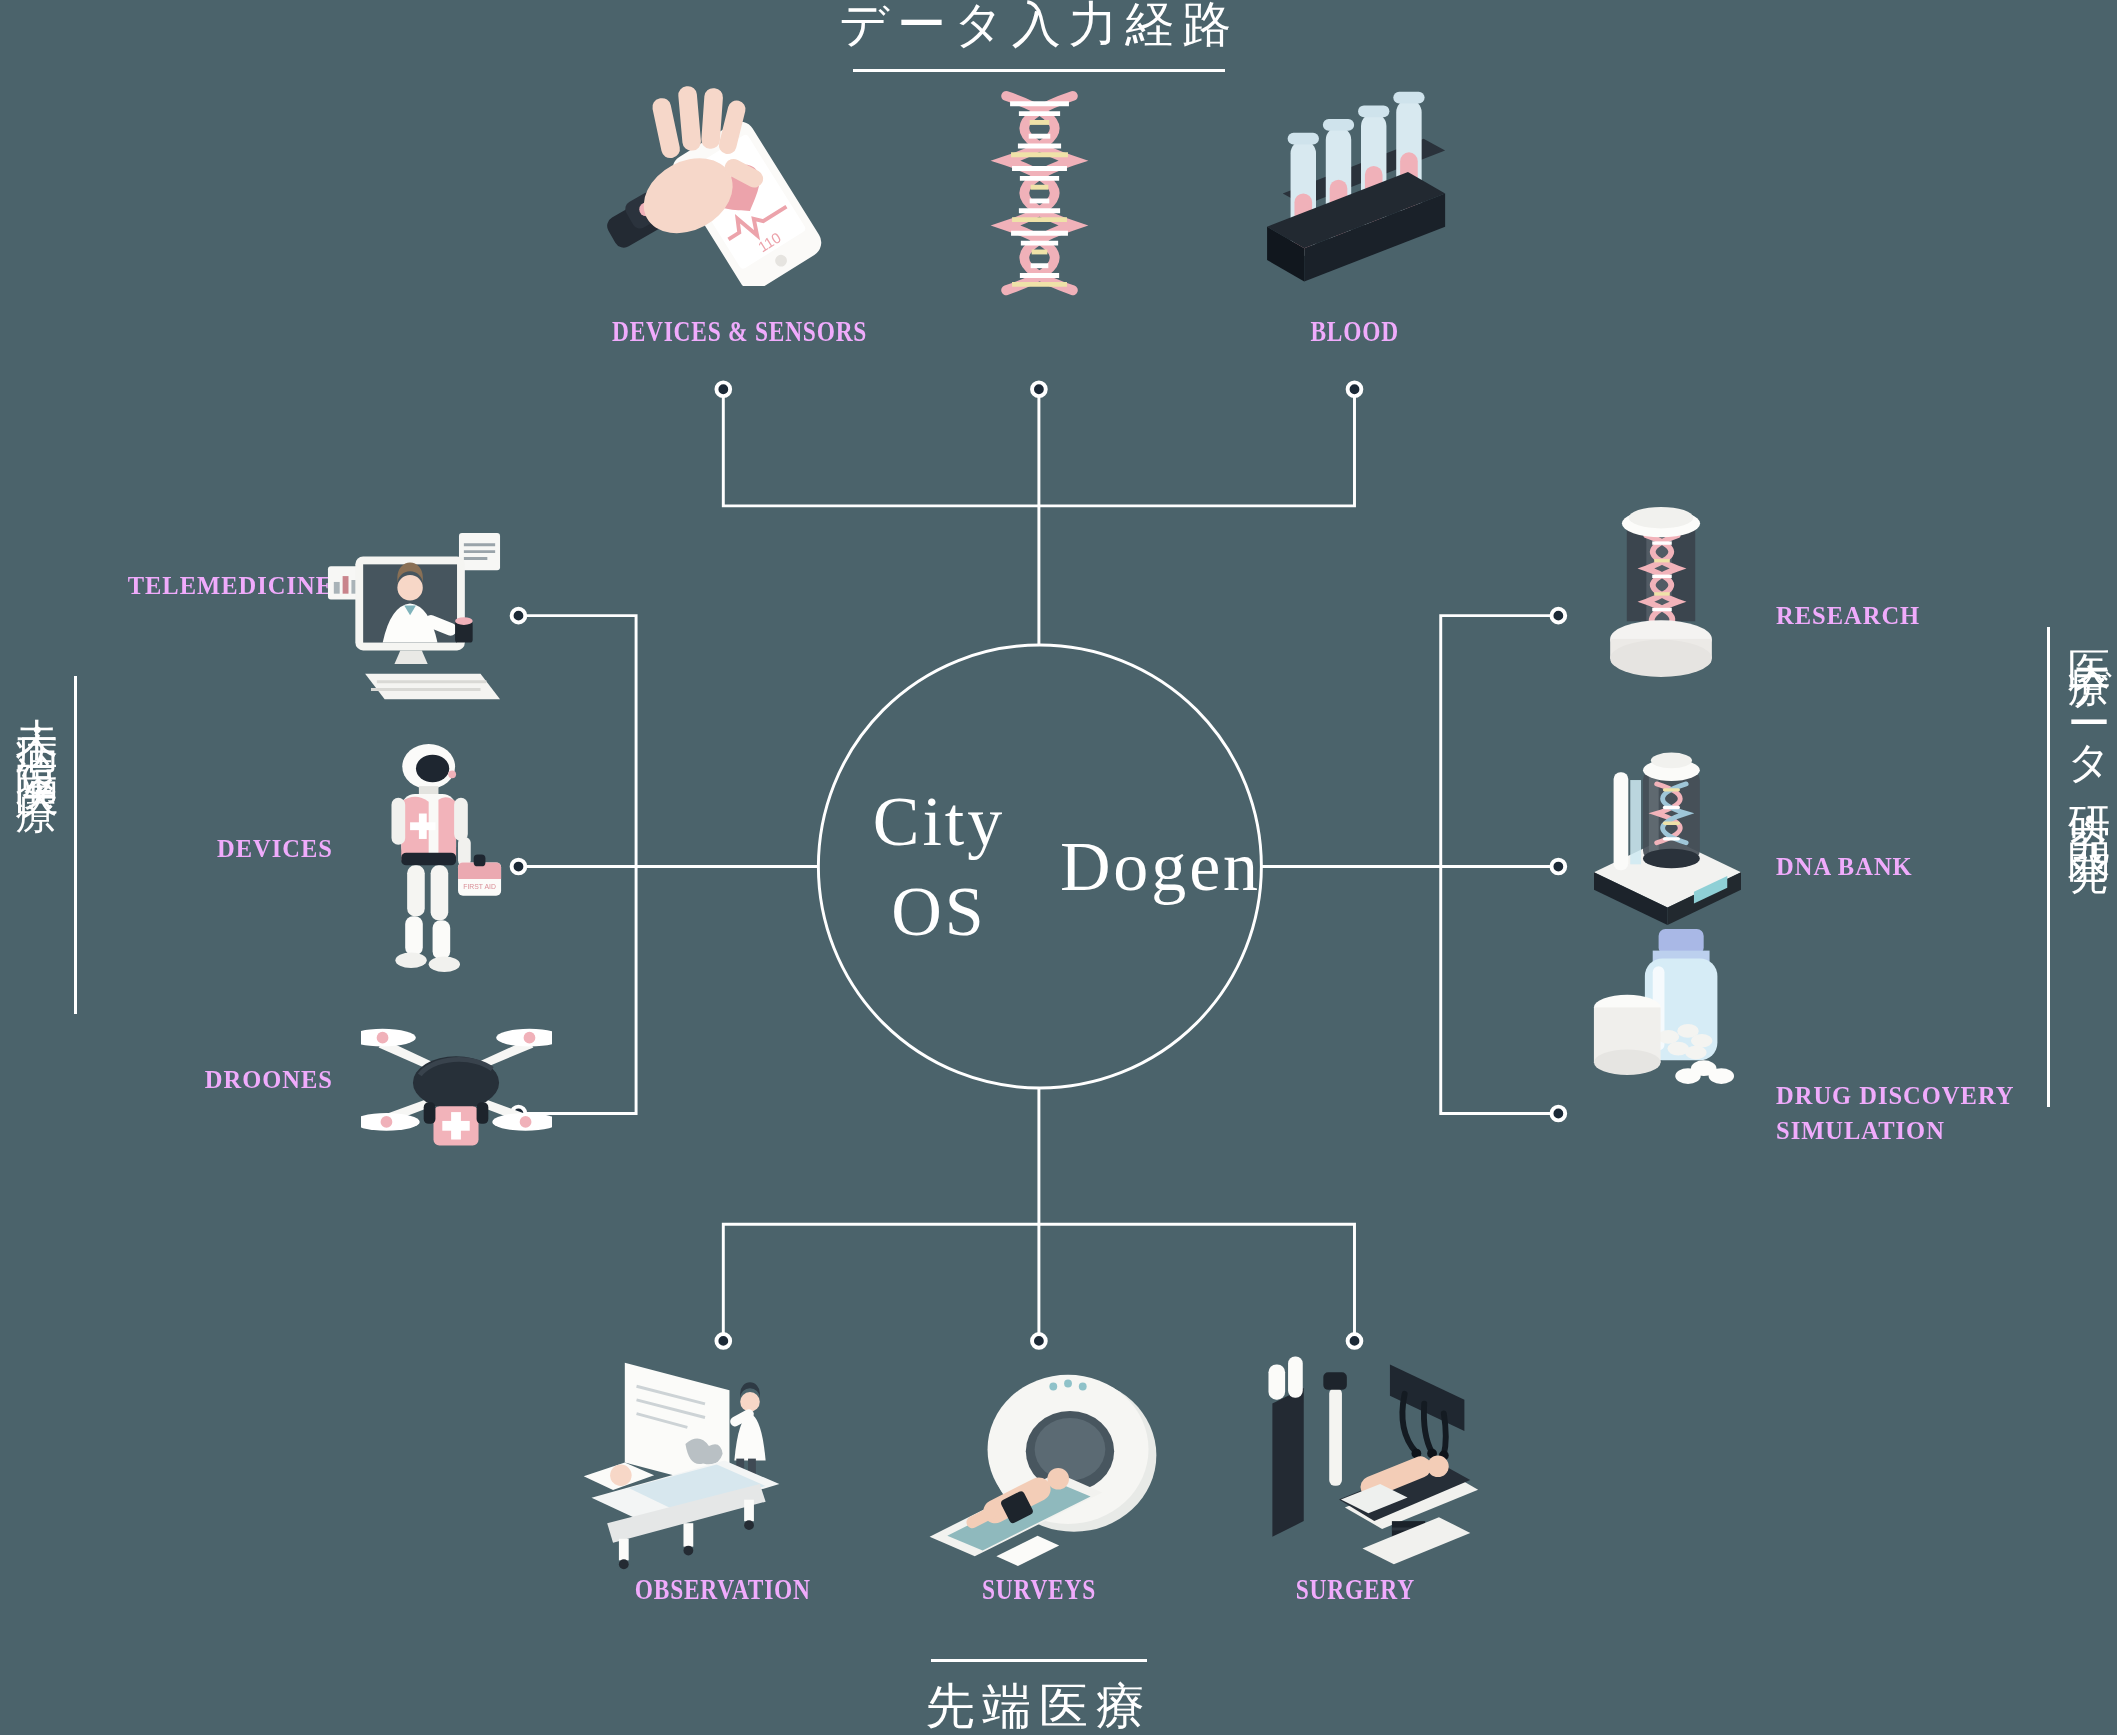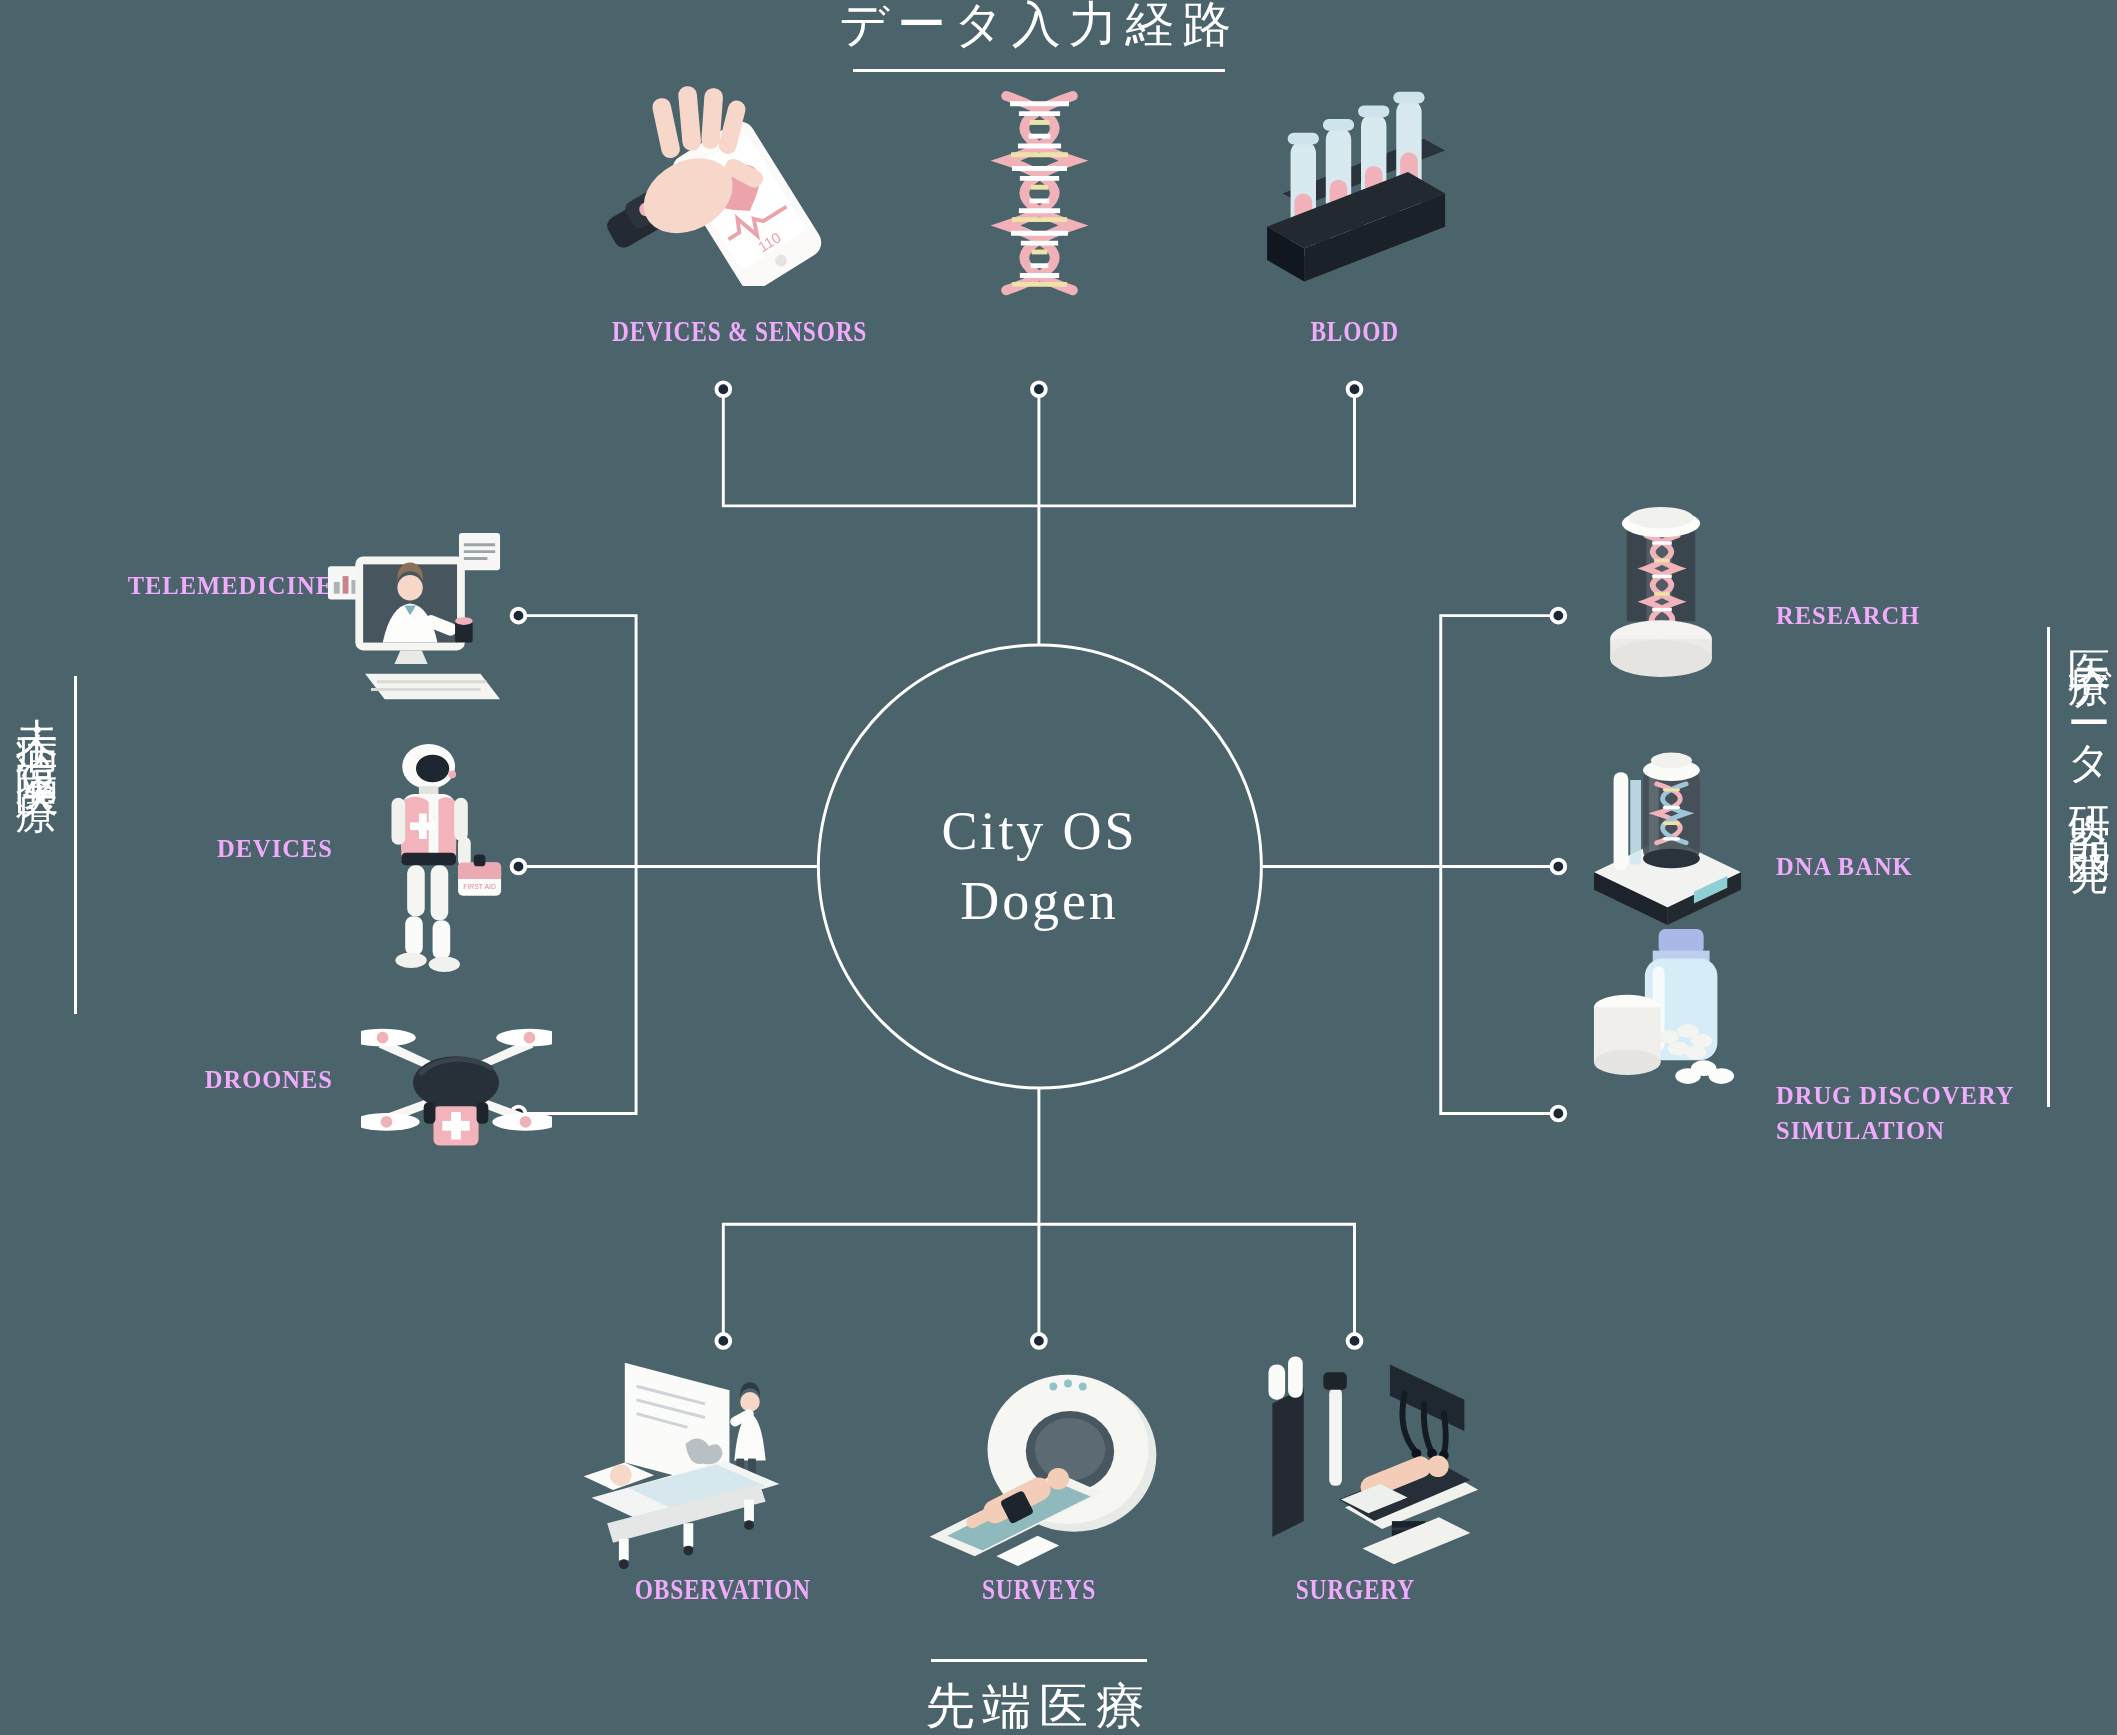--- a/index.html
+++ b/index.html
@@ -13,22 +13,22 @@
   .rule{position:absolute;background:#fff;height:2.9px;}
   .vrule{position:absolute;background:#fff;width:2.9px;}
   .vtext{position:absolute;writing-mode:vertical-rl;font-size:43px;letter-spacing:11.8px;color:#fff;font-weight:400;}
   
   .lbl{position:absolute;color:#f0abfc;font-weight:700;letter-spacing:1px;line-height:37px;}
   .lbl.ctr{text-align:center;width:294px;font-size:30px;}
   .lbl.ctr .cx{display:inline-block;transform:scaleX(0.78);white-space:nowrap;}
   .lbl.rt{text-align:right;width:294px;font-size:24.5px;line-height:35px;letter-spacing:1px;}
   .lbl.lt{text-align:left;width:353px;font-size:24.5px;line-height:35px;letter-spacing:1px;}
   
-  .hub{position:absolute;left:818px;top:645px;width:443px;height:443px;display:flex;flex-direction:column;
-       align-items:center;justify-content:center;text-align:center;font-size:54px;line-height:1.28;
+  .hub{position:absolute;left:818px;top:645px;width:443px;height:443px;display:flex;flex-direction:row;
+       align-items:center;justify-content:center;text-align:center;font-size:70px;line-height:1.28;
        letter-spacing:2.9px;color:#fff;font-weight:400;}
   .icon{position:absolute;}
   .icon svg{width:100%;height:100%;}
 </style>
 </head>
 <body>
 
 <div class="stage">
 
   <svg id="wires" width="2117" height="1736" viewBox="0 0 2160 1771">

